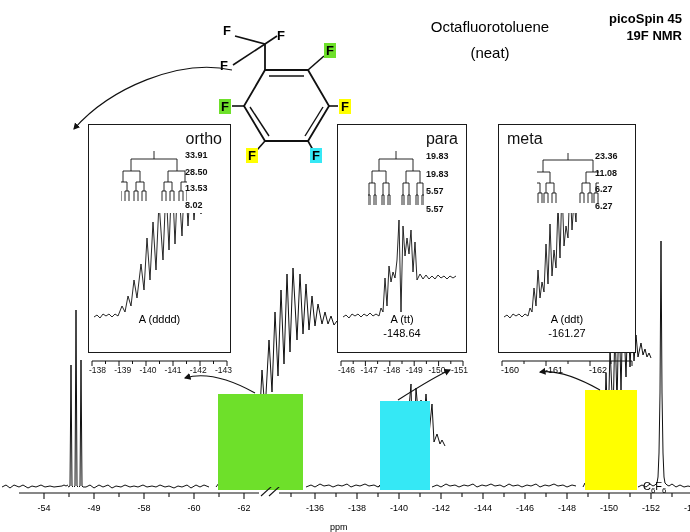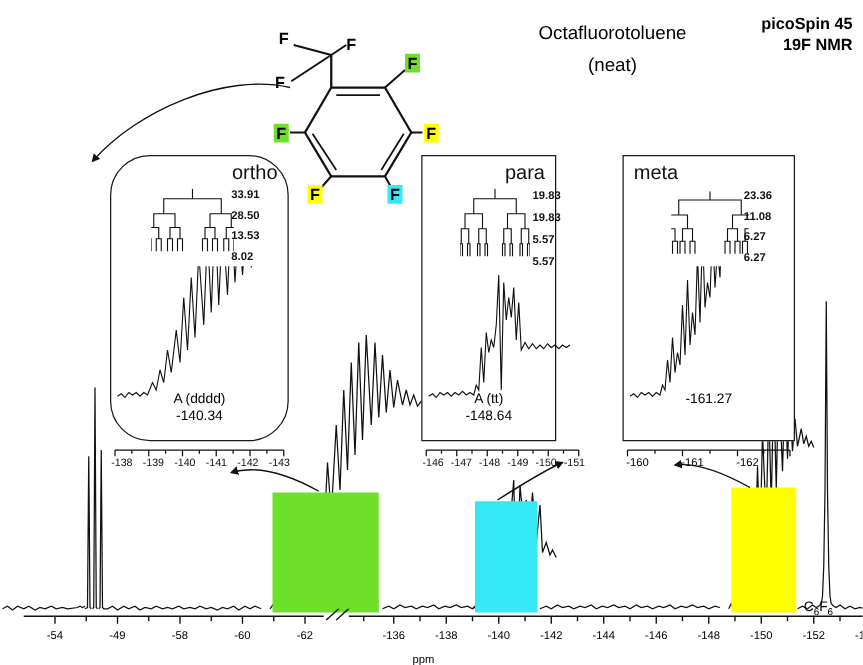--- a/index.html
+++ b/index.html
@@ -143,21 +143,21 @@
 
   <svg class="abs" style="left:0;top:0;" width="690" height="200" viewBox="0 0 690 200">
     <defs>
       <marker id="ah2" markerWidth="7" markerHeight="7" refX="5" refY="3.2" orient="auto">
         <path d="M0,0 L6,3.2 L0,6.4 z" fill="#111"></path>
       </marker>
     </defs>
     <path d="M232,70 C180,58 110,88 74,129" fill="none" stroke="#111" stroke-width="1.1" marker-end="url(#ah2)"></path>
   </svg>
 
-  <div class="inset" style="left:88px;top:124px;width:143px;height:229px;border-radius:32px;">
+  <div class="inset" style="left:88px;top:124px;width:143px;height:229px;">
     <div class="inset-title" style="right:8px;top:6px;">ortho</div>
 
     <svg class="tree" style="left:32px;top:26px;" width="66" height="60" viewBox="0 0 66 60">
       <g fill="none" stroke="#111" stroke-width="0.9">
         <line x1="33" y1="0" x2="33" y2="8"></line>
         <path d="M33,8 H10 V20 M33,8 H56 V20"></path>
         <path d="M10,20 H2 V31 M10,20 H19 V31 M56,20 H47 V31 M56,20 H64 V31"></path>
         <path d="M2,31 H-2 V40 M2,31 H6 V40 M19,31 H15 V40 M19,31 H23 V40
                  M47,31 H43 V40 M47,31 H51 V40 M64,31 H60 V40 M64,31 H68 V40"></path>
         <path d="M-2,40 H-4 V50 M-2,40 H0 V50 M6,40 H4 V50 M6,40 H8 V50
@@ -177,21 +177,20 @@
     <svg class="abs" style="left:4px;top:88px;" width="135" height="112" viewBox="0 0 135 112">
       <path fill="none" stroke="#111" stroke-width="0.9" d="M1,104 l3,-2 l3,3 l3,-4 l3,2 l3,-2 l3,3 l3,-3 l3,2 l4,-10 l3,6
                l3,-16 l3,10 l3,-26 l3,18 l4,-34 l3,26 l3,-52 l3,42 l3,-58 l3,48
                l3,-68 l4,58 l3,-74 l3,64 l3,-80 l3,74 l3,-70 l4,62 l3,-68 l3,58
                l3,-52 l3,46 l3,-36 l4,30 l3,-22 l3,18 l3,-12 l3,10 l3,-6 l4,5
                l3,-3 l3,4 l3,-4 l3,3 l3,-3 l4,2 l3,-2 l3,3"></path>
     </svg>
 
     <div class="assign" style="left:0;top:187px;">
       <div>A (dddd)</div>
-      <div>-140.34</div>
     </div>
   </div>
 
   <div class="abs" style="left:88px;top:355px;width:143px;">
     <svg width="143" height="9" viewBox="0 0 143 9">
       <line x1="4" y1="1" x2="139" y2="1" stroke="#111" stroke-width="1"></line>
       <g stroke="#111" stroke-width="1">
         <line x1="4" y1="1" x2="4" y2="6"></line>
           <line x1="17.5" y1="1" x2="17.5" y2="4"></line>
         <line x1="31" y1="1" x2="31" y2="6"></line>
@@ -208,21 +207,21 @@
     <div class="axis-lab" style="top:10px;padding:0 1px;">
       <span>-138</span>
       <span>-139</span>
       <span>-140</span>
       <span>-141</span>
       <span>-142</span>
       <span>-143</span>
     </div>
   </div>
 
-  <div class="inset" style="left:337px;top:124px;width:108px;height:229px;">
+  <div class="inset" style="left:337px;top:124px;width:130px;height:229px;">
     <div class="inset-title" style="right:8px;top:6px;">para</div>
 
     <svg class="tree" style="left:30px;top:26px;" width="56" height="60" viewBox="0 0 56 60">
       <g fill="none" stroke="#111" stroke-width="0.9">
         <line x1="28" y1="0" x2="28" y2="8"></line>
         <path d="M28,8 H11 V20 M28,8 H45 V20"></path>
         <path d="M11,20 H4 V32 M11,20 H18 V32 M45,20 H38 V32 M45,20 H52 V32"></path>
         <path d="M4,32 H1 V44 M4,32 H7 V44 M18,32 H15 V44 M18,32 H21 V44
                  M38,32 H35 V44 M38,32 H41 V44 M52,32 H49 V44 M52,32 H55 V44"></path>
         <path d="M1,44 H0 V54 M1,44 H2 V54 M7,44 H6 V54 M7,44 H8 V54
@@ -306,20 +305,21 @@
 
     <svg class="abs" style="left:4px;top:88px;" width="130" height="112" viewBox="0 0 130 112">
       <path fill="none" stroke="#111" stroke-width="0.9" d="M1,104 l3,-2 l3,3 l3,-4 l3,2 l3,-2 l3,3 l3,-3 l3,2 l2,-8 l2,4
                l2,-24 l2,18 l2,-36 l2,28 l2,-16 l2,10 l2,-48 l2,40 l2,-60 l2,52
                l2,-26 l2,18 l2,-64 l2,54 l2,-72 l2,60 l2,-20 l2,12 l2,-56 l2,48
                l2,-30 l2,22 l2,-62 l2,52 l2,-34 l2,26 l2,-12 l2,8 l2,-30 l2,24
                l2,-14 l2,10 l3,-6 l3,5 l3,-4 l3,4 l3,-3 l3,3 l3,-4 l3,3 l3,-2"></path>
     </svg>
 
     <div class="assign" style="left:0;top:187px;">
+      <div>A (ddt)</div>
       <div>-161.27</div>
     </div>
   </div>
 
   <div class="abs" style="left:498px;top:355px;width:138px;">
     <svg width="138" height="9" viewBox="0 0 138 9">
       <line x1="4" y1="1" x2="134" y2="1" stroke="#111" stroke-width="1"></line>
       <g stroke="#111" stroke-width="1">
         <line x1="4" y1="1" x2="4" y2="6"></line>
           <line x1="26" y1="1" x2="26" y2="4"></line>

